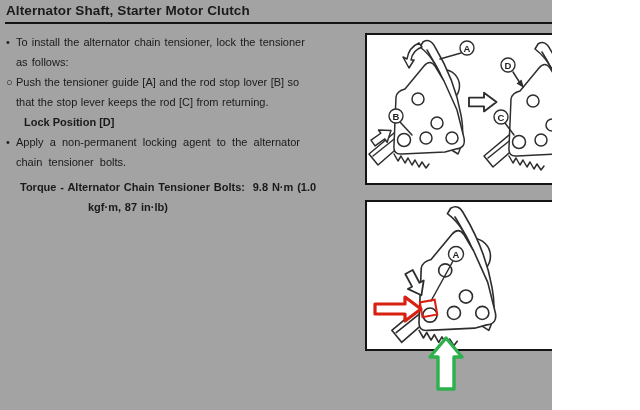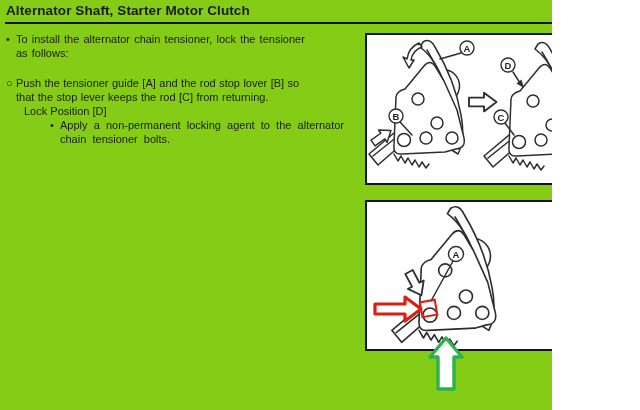--- a/index.html
+++ b/index.html
@@ -1,25 +1,25 @@
 <!DOCTYPE html>
 <html><head>
 <meta charset="utf-8">
 <style>
   html,body{margin:0;padding:0;background:#ffffff;}
-  .page{position:relative;width:552px;height:410px;background:#84cc16;overflow:hidden;
+  .page{position:relative;width:552px;height:410px;background:#a3a3a3;overflow:hidden;
         font-family:"Liberation Sans",sans-serif;color:#1a1a1a;}
   .title{position:absolute;left:6px;top:3px;font-size:13.5px;font-weight:bold;
          letter-spacing:.1px;white-space:nowrap;}
   .rule{position:absolute;left:5px;top:22px;width:602px;height:2px;background:#141414;}
-  .col{position:absolute;left:6px;top:32px;width:349px;font-size:11px;line-height:14px;}
+  .col{position:absolute;left:6px;top:32px;width:349px;font-size:11px;line-height:20px;}
   .b{margin:0;padding-left:10px;white-space:pre-wrap;}
   .b .mk{display:inline-block;width:10px;margin-left:-10px;}
-  .lock{padding-left:18px;}
-  .ws1{word-spacing:1.1px;} .ws0{word-spacing:.4px;margin-top:16px;} .ws3{word-spacing:3.1px;margin-left:44px;} .ws2{word-spacing:.8px;}
+  .lock{padding-left:18px;font-weight:bold;}
+  .ws1{word-spacing:1.1px;} .ws0{word-spacing:.4px;} .ws3{word-spacing:3.1px;} .ws2{word-spacing:.8px;}
   .torque{margin:5px 0 0 14px;font-weight:bold;white-space:pre-wrap;
           padding-left:68px;text-indent:-68px;word-spacing:.8px;}
   .gap{height:9px;}
   .frame{position:absolute;left:365px;width:243px;border:2px solid #141414;
          background:#fff;box-sizing:border-box;}
   .frame.top{top:33px;height:152px;}
   .frame.bot{top:200px;height:151px;}
   svg{display:block;}
   .lineart{stroke:#2e2e2e;stroke-width:1.5;stroke-linejoin:round;stroke-linecap:round;}
   .fillw{fill:#ffffff;} .nofill{fill:none;}
@@ -40,20 +40,22 @@
   <div class="rule"></div>
 
   <div class="col">
     <p class="b ws1"><span class="mk">•</span><span>To install the alternator chain tensioner, lock the tensioner
 as follows:</span></p>
     <p class="b ws0"><span class="mk">○</span><span>Push the tensioner guide [A] and the rod stop lover [B] so
 that the stop lever keeps the rod [C] from returning.</span></p>
     <p class="b lock"><span class="mk"></span><span>Lock Position [D]</span></p>
     <p class="b ws3"><span class="mk">•</span><span>Apply a non-permanent locking agent to the alternator
 chain tensioner bolts.</span></p>
+    <p class="torque">Torque - Alternator Chain Tensioner Bolts:  9.8 N·m (1.0
+kgf·m, 87 in·lb)</p>
     <div class="gap"></div>
   </div>
 
   <svg class="hidden-defs" aria-hidden="true">
     <defs>
       <g id="mech" class="lineart">
         <circle class="fillw" cx="72" cy="47" r="16.5"></circle>
         <path class="fillw" d="M52,3 C57,0 61,2 64,8 C76,28 86,53 90,76 C93,92 92,105 87,115 L79,110 C84,95 83,78 77,56 C71,34 61,17 49,8 Z"></path>
         <path class="nofill" d="M56,11 C68,30 76,51 80,73"></path>
         <path class="fillw" d="M-2,115 L29,89 L38,99 L7,126 Z"></path>

